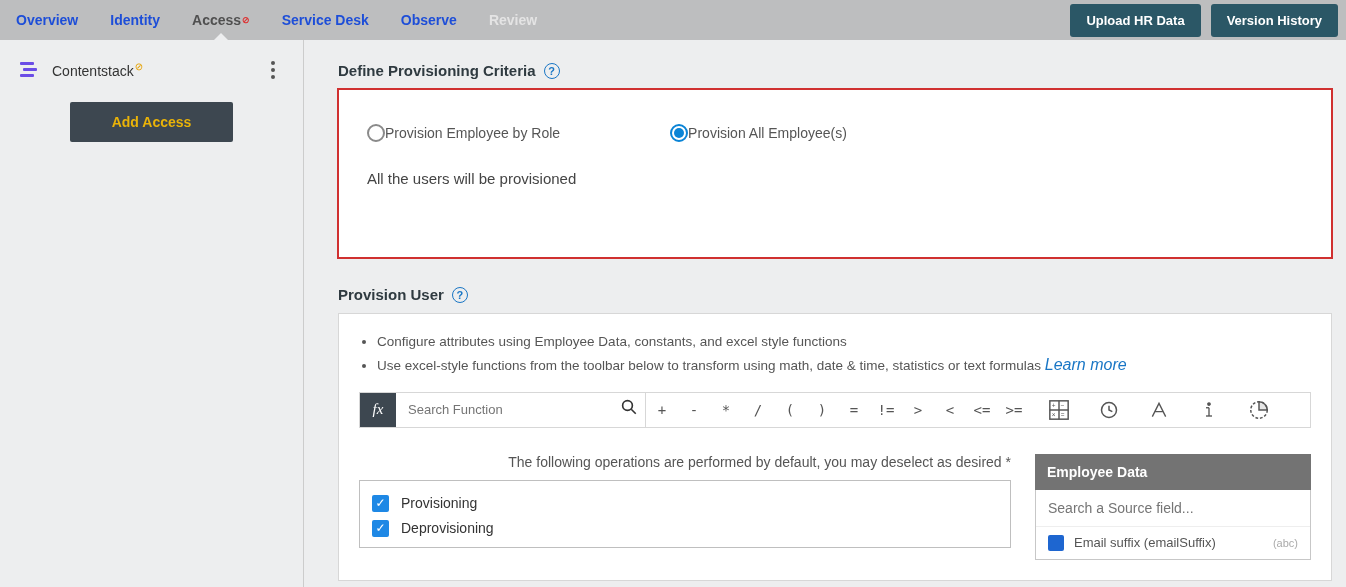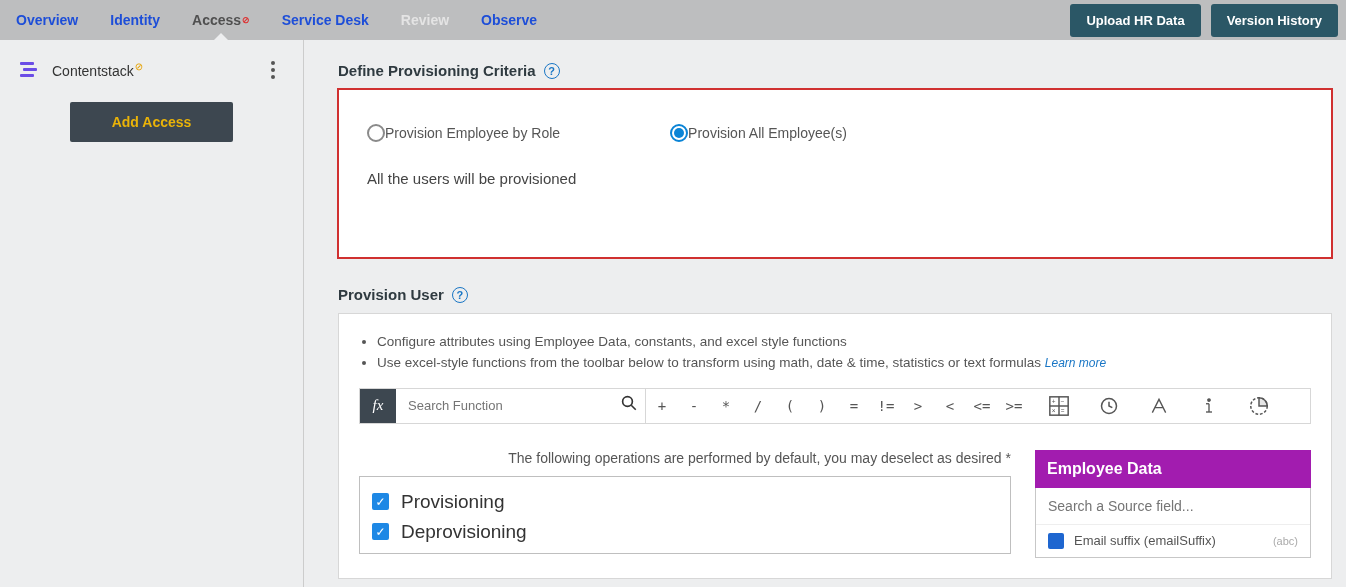--- a/index.html
+++ b/index.html
@@ -45,42 +45,42 @@
   .radio-inner { width:10px; height:10px; border-radius:50%; background:transparent; }
   .radio-opt.selected .radio-inner { background:#0a84d6; }
   .radio-label { font-size:14px; color:#555; }
   .criteria-note { font-size:15px; color:#444; }
   
   .section-gap { height:28px; }
   
   .prov-panel { padding:18px 20px 20px 20px; }
   .bullets { margin:0 0 14px 18px; color:#555; font-size:13.5px; line-height:1.55; }
   .bullets li { list-style:disc; }
-  .learn { color:#1976c5; font-style:italic; font-size:12px; cursor:pointer;text-align:center; }
+  .learn { color:#1976c5; font-style:italic; font-size:16px; cursor:pointer;text-align:center; }
   
   .fx-row { display:flex; align-items:stretch; border:1px solid #d7d7d7; height:36px; margin-bottom:26px; }
   .fx-badge { width:36px; background:#3d4750; color:#fff; display:flex; align-items:center; justify-content:center; font-style:italic; font-family:Georgia,serif; font-size:15px; }
   .fx-search { flex:0 0 250px; display:flex; align-items:center; border-right:1px solid #d7d7d7; background:#fff; }
   .fx-search input { flex:1; border:none; outline:none; padding:0 12px; font-size:13px; color:#333; background:transparent; }
   .fx-search .search-icn { width:32px; text-align:center; font-size:17px; color:#333; cursor:pointer; }
   .ops { display:flex; align-items:center; }
   .op { width:32px; text-align:center; color:#555; font-size:14px; cursor:pointer; font-family:monospace; }
   .tool-icons { display:flex; align-items:center; gap:28px; margin-left:18px; }
   .tool-icn { width:22px; height:22px; display:flex; align-items:center; justify-content:center; color:#444; cursor:pointer; }
   
   .prov-lower { display:flex; gap:24px; }
   .ops-col { flex:1;text-align:right; }
   .ops-note { font-size:14px; color:#555; margin-bottom:10px; }
   .ops-box { border:1px solid #bfbfbf; padding:10px 12px 6px 12px; }
   .chk-row { display:flex; align-items:center; gap:12px; padding:4px 0; }
   .chk { width:17px; height:17px; background:#1e88e5; border-radius:2px; display:flex; align-items:center; justify-content:center; color:#fff; font-size:12px; cursor:pointer; }
-  .chk-label { font-size:19px; color:#333; }
+  .chk-label { font-size:14px; color:#333; }
   
   .emp-col { width:276px; }
-  .emp-head { background:#a21caf; color:#fff; padding:10px 12px; font-size:16px; font-weight:600; }
+  .emp-head { background:#737373; color:#fff; padding:10px 12px; font-size:14px; font-weight:600; }
   .emp-body { border:1px solid #c7c7c7; border-top:none; background:#fff; }
   .emp-search { width:100%; border:none; outline:none; padding:10px 12px; font-size:14px; color:#666; }
   .emp-item { display:flex; align-items:center; gap:10px; padding:8px 12px; border-top:1px solid #eee; }
   .item-icon { width:16px; height:16px; background:#1e66d0; border-radius:2px; }
   .item-text { flex:1; font-size:13px; color:#555; white-space:nowrap; overflow:hidden; text-overflow:ellipsis; }
   .item-type { font-size:11px; color:#aaa; }
 </style>
 </head>
 <body>
 
@@ -92,25 +92,25 @@
     <div class="topnav-item">
         <span>Identity</span>
       </div>
     <div class="topnav-item active">
         <span>Access</span>
         <span class="alert-dot">⊘</span>
       </div>
     <div class="topnav-item">
         <span>Service Desk</span>
       </div>
+    <div class="topnav-item">
+        <span>Observe</span>
+      </div>
     <div class="topnav-item disabled">
         <span>Review</span>
-      </div>
-    <div class="topnav-item">
-        <span>Observe</span>
       </div>
   </div>
   <div class="topbtns">
     <button class="btn-dark">Upload HR Data</button>
     <button class="btn-dark">Version History</button>
   </div>
 </div>
 
 <div class="main">
   <div class="sidebar">

